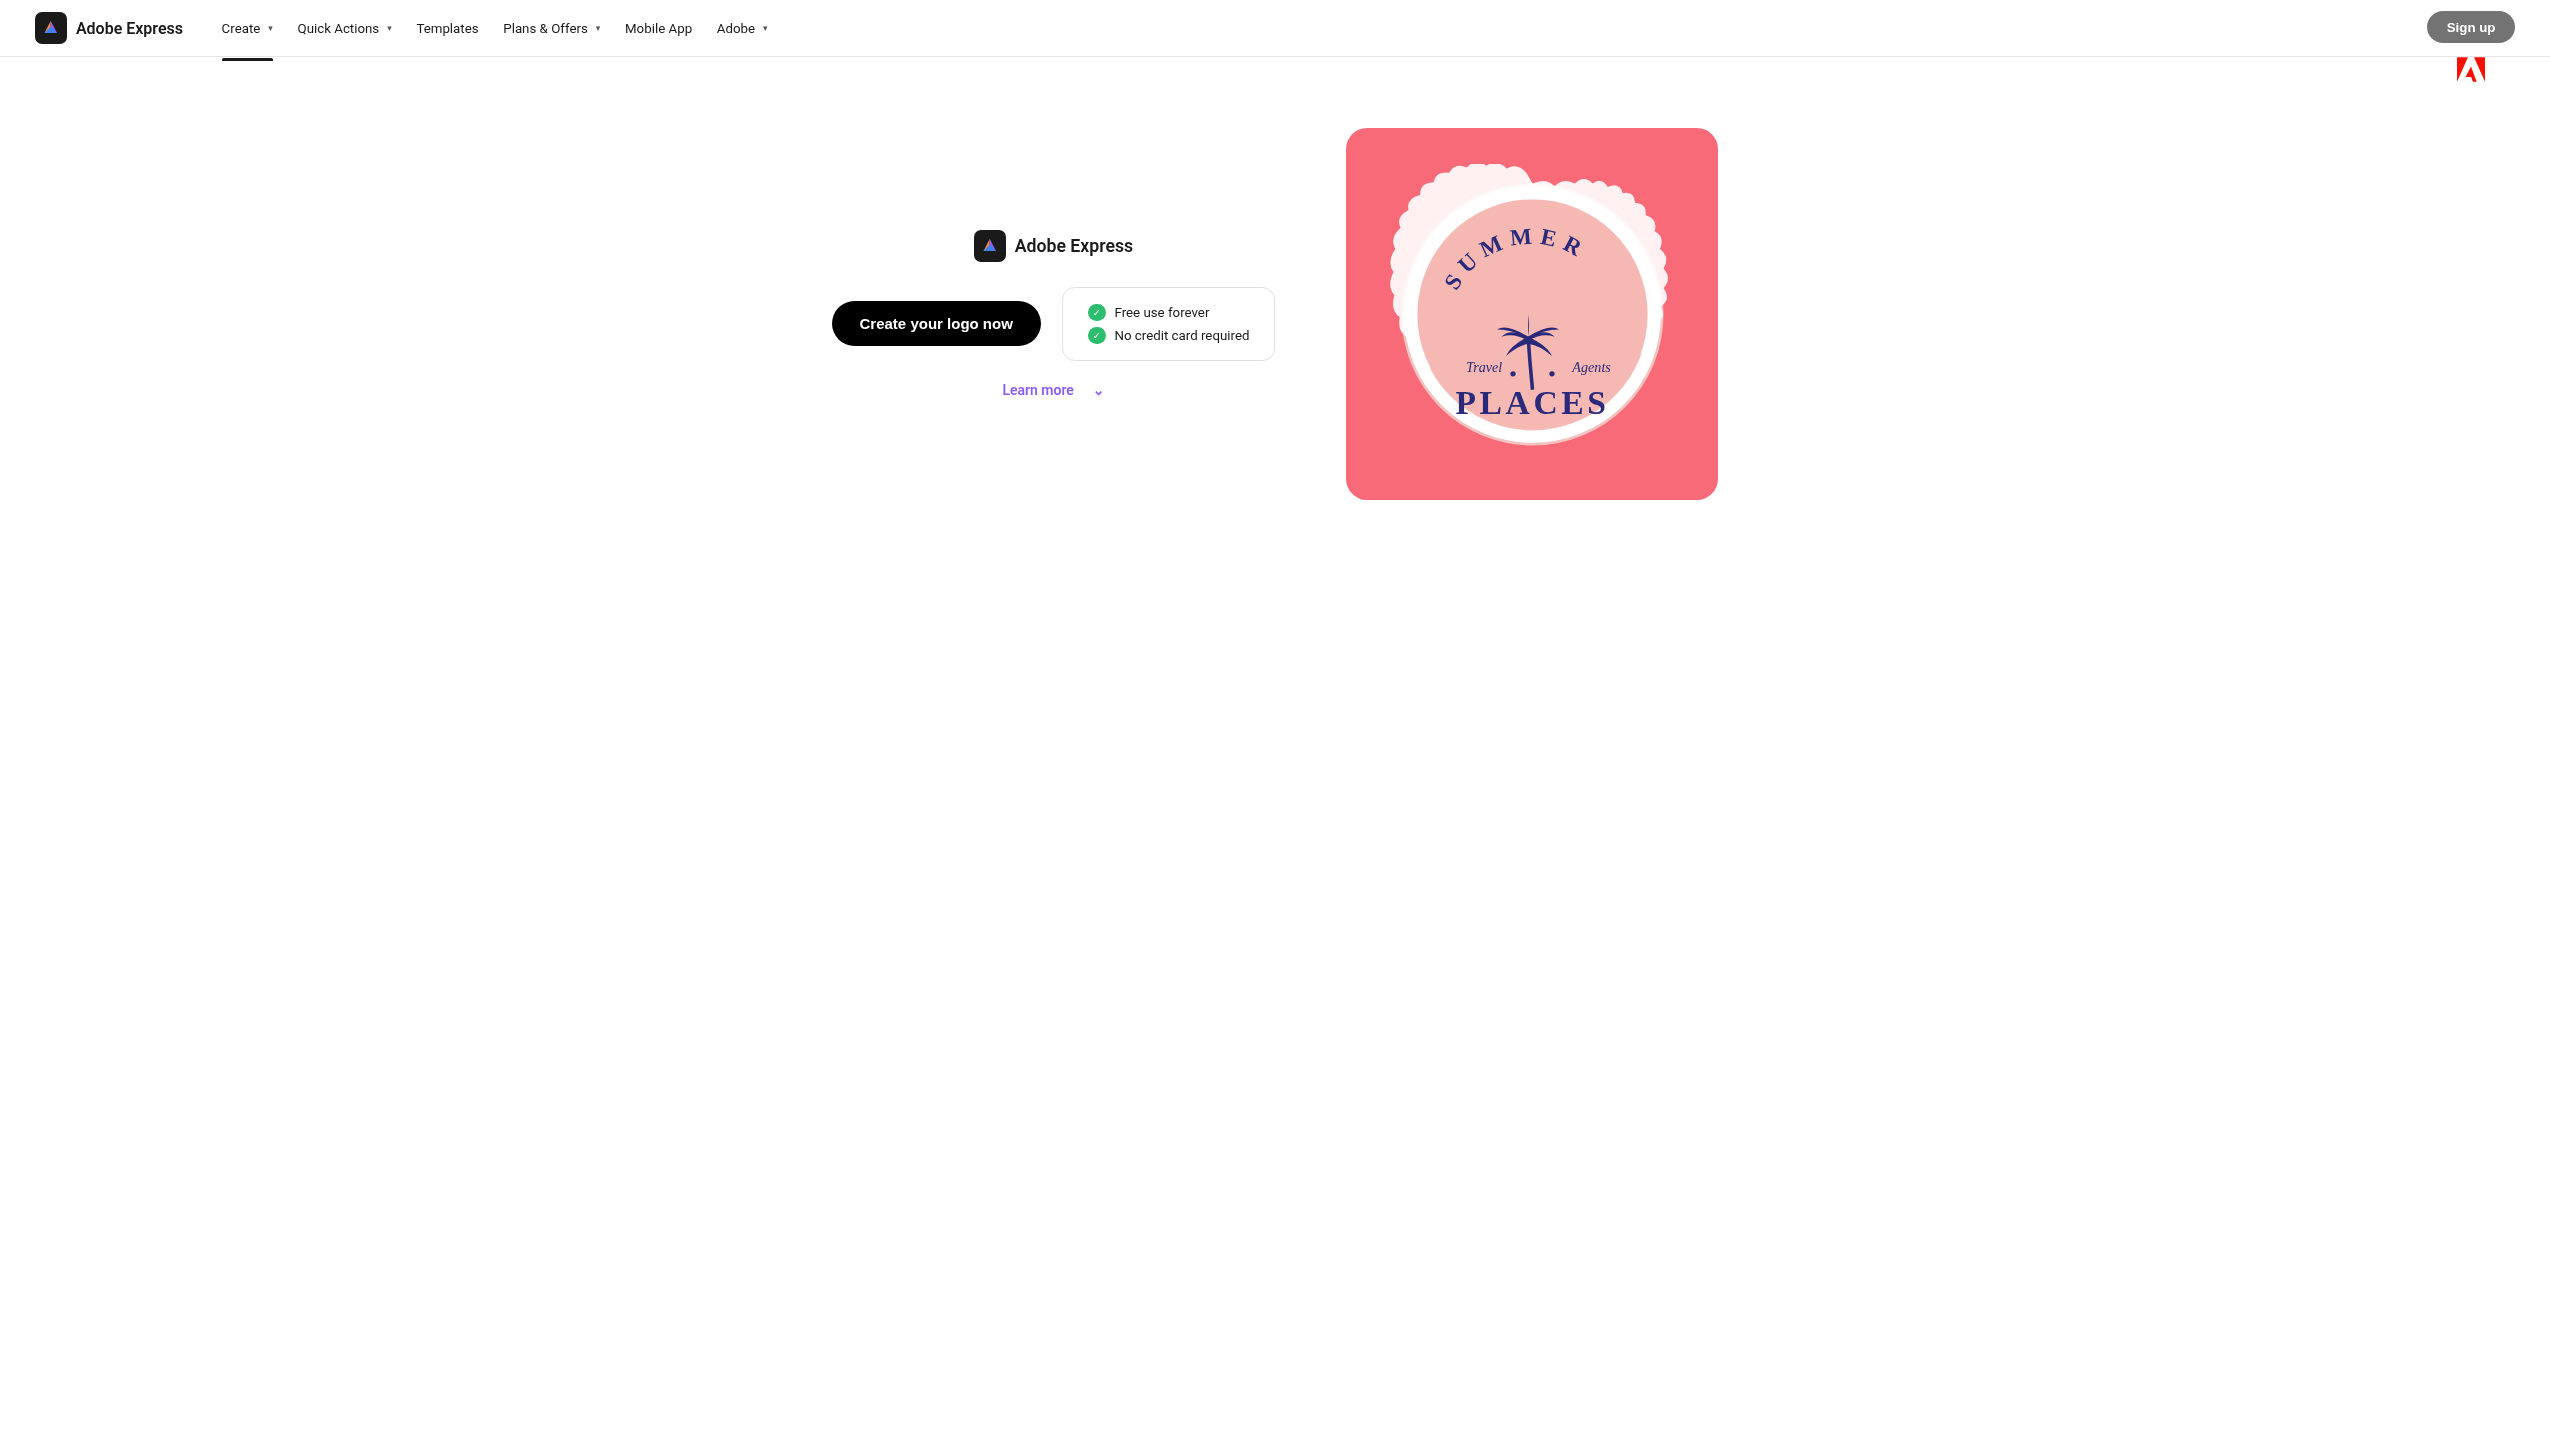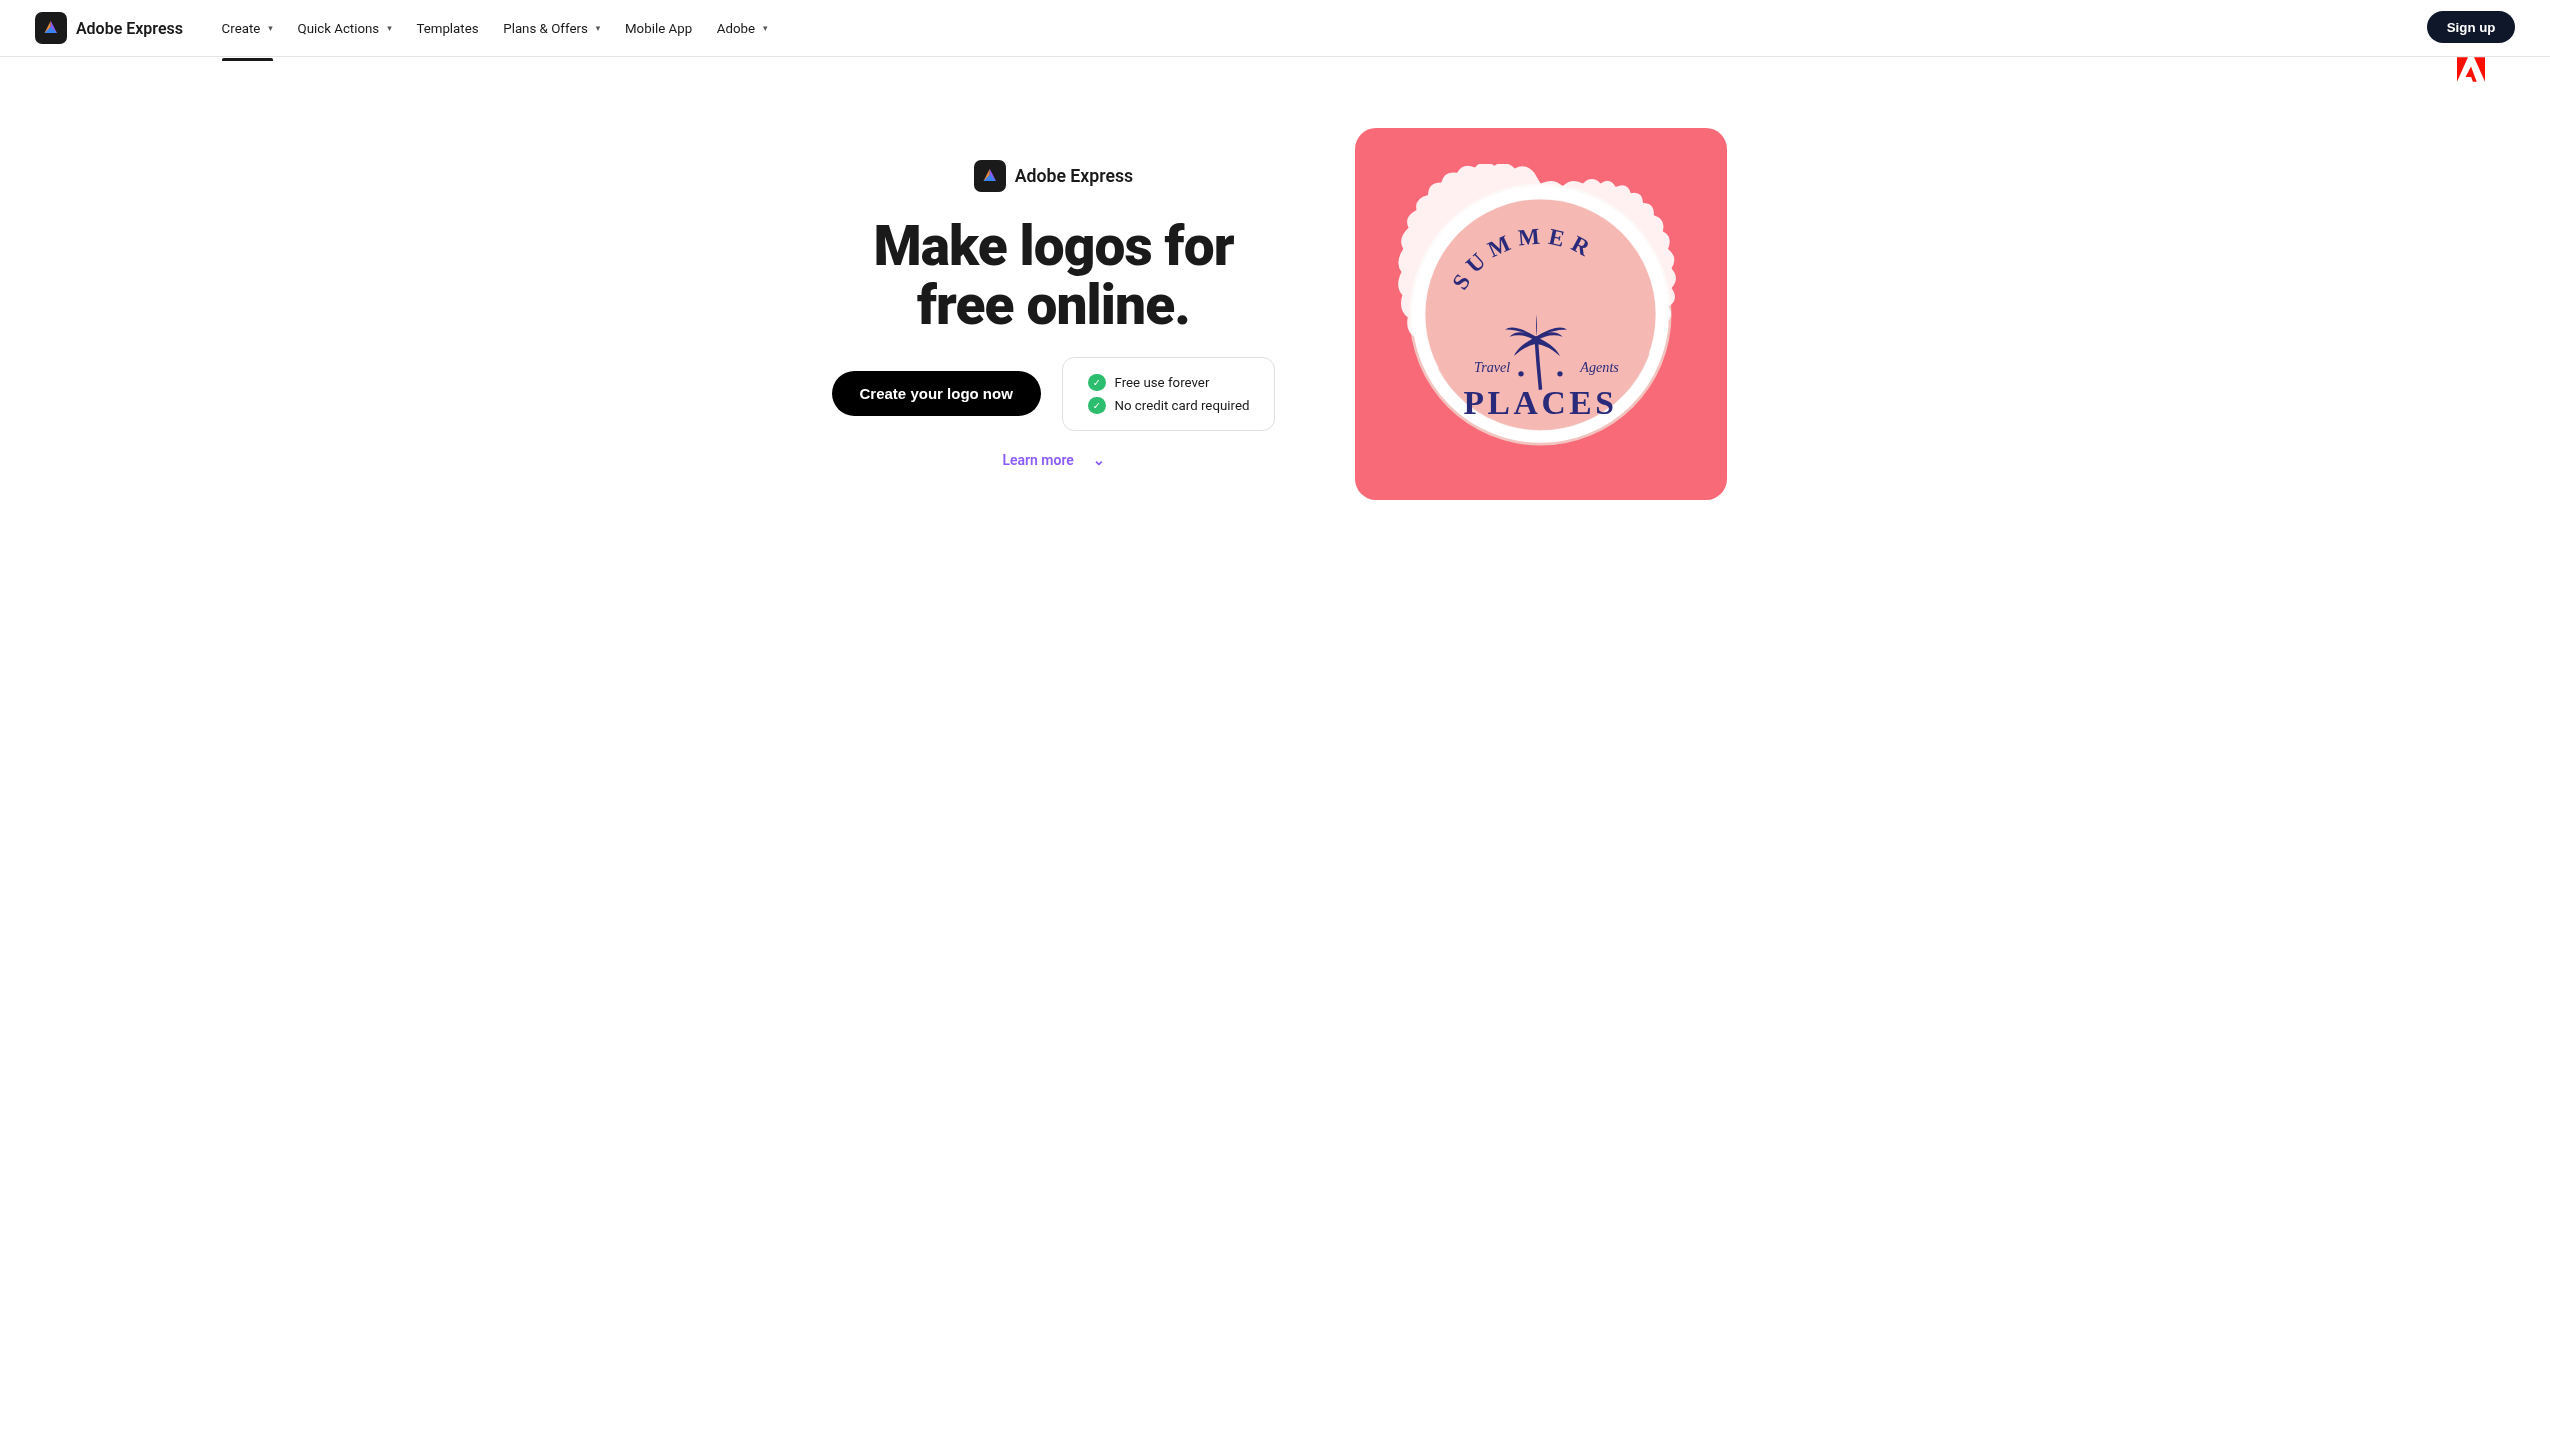--- a/index.html
+++ b/index.html
@@ -105,21 +105,21 @@
       border: none;
       cursor: pointer;
       padding: 7px 10.6px;
       border-radius: 5.3px;
     }
 
     .sign-up-btn {
       font-size: 13.3px;
       font-weight: 600;
       color: #fff;
-      background: #0f172a;
+      background: #737373;
       border: none;
       cursor: pointer;
       padding: 8.9px 19.5px;
       border-radius: 44px;
     }
 
     .adobe-logo {
       color: #fa0f00;
       font-size: 25px;
       font-weight: 900;
@@ -332,21 +332,20 @@
         <div class="product-badge-icon">
           <svg viewBox="0 0 22 22" fill="none" width="19.5" height="19.5" xmlns="http://www.w3.org/2000/svg">
             <polygon points="11,3 4,17 11,17" fill="#e8883a"></polygon>
             <polygon points="11,3 18,17 11,17" fill="#8b5cf6"></polygon>
             <polygon points="4,17 18,17 11,10" fill="#3b82f6"></polygon>
           </svg>
         </div>
         <span class="product-badge-name">Adobe Express</span>
       </div>
 
-      <h1 class="hero-title">Make logos for free online.</h1>
 
       <div class="hero-cta-row">
         <button class="cta-primary">Create your logo now</button>
 
         <div class="cta-features-box">
           <div class="cta-feature-item">
             <span class="check-icon">✓</span>
             <span>Free use forever</span>
           </div>
           <div class="cta-feature-item">

